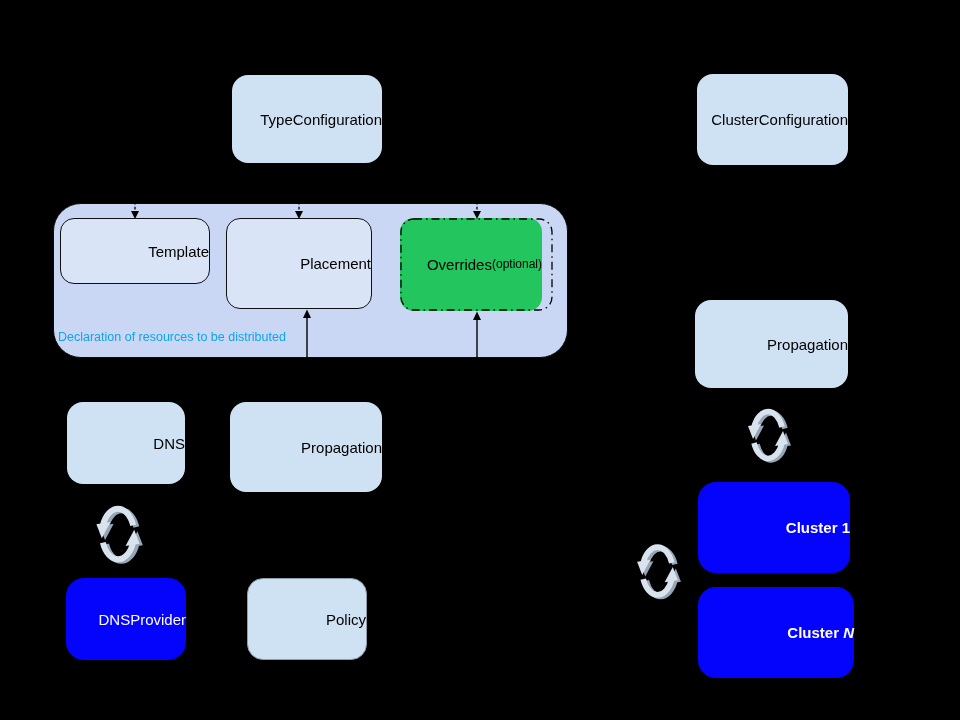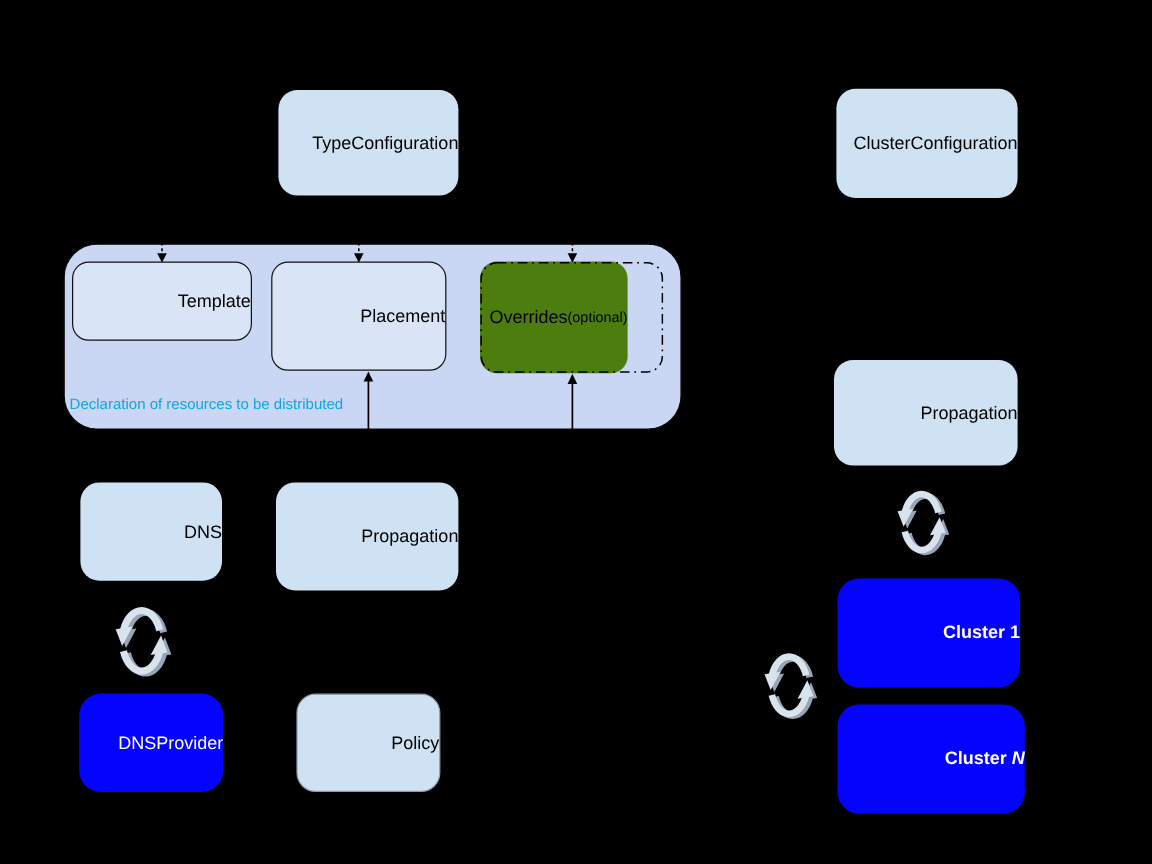--- a/index.html
+++ b/index.html
@@ -46,21 +46,21 @@
   <div class="group"></div>
 
   <div class="node inner" style="left:60px;top:218px;width:150px;height:66px;box-sizing:border-box">
     <span>Template</span>
   </div>
 
   <div class="node inner" style="left:226px;top:218px;width:146px;height:91px;box-sizing:border-box">
     <span>Placement</span>
   </div>
 
-  <div class="node" style="left:400px;top:218px;width:123px;height:93px;background:#4d7c0f;border-radius:14px">
+  <div class="node" style="left:400px;top:218px;width:142px;height:93px;background:#22c55e;border-radius:14px">
     <svg style="position:absolute;left:0;top:0" width="153" height="93">
       <rect x="1" y="1" width="151" height="91" rx="13" fill="none" stroke="#000" stroke-width="1.3" stroke-dasharray="8 4 1.5 4"></rect>
     </svg>
     <span>Overrides</span>
     <span class="optional">(optional)</span>
   </div>
 
   <div class="caption">Declaration of resources to be distributed</div>
 
   <svg class="arrow" style="left:129px;top:202px" width="12" height="17">

